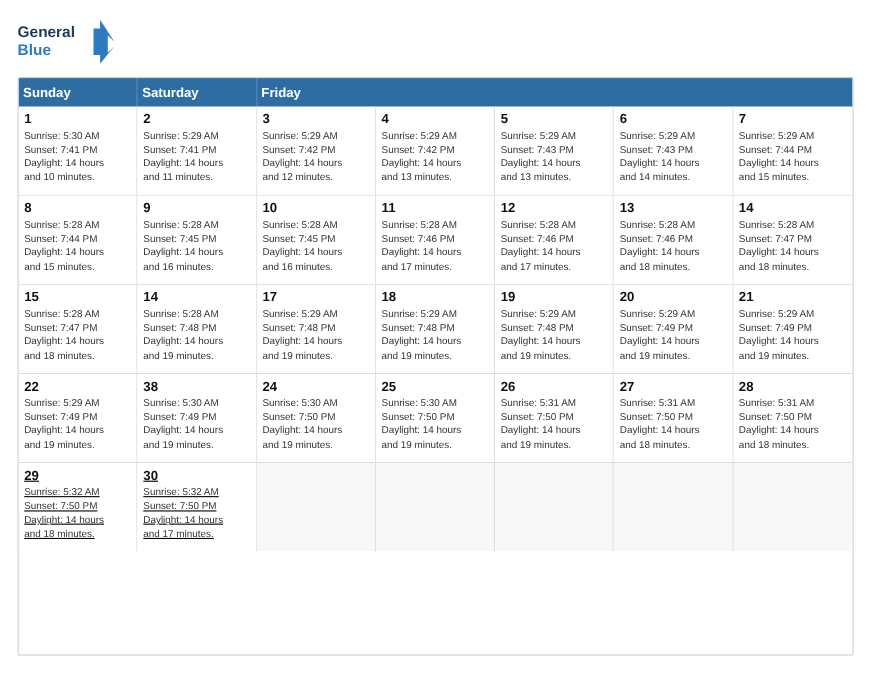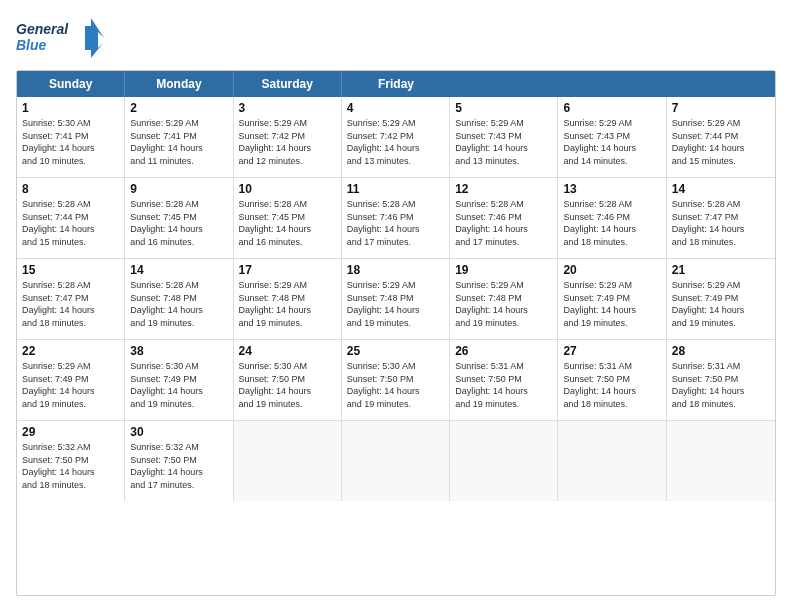--- a/index.html
+++ b/index.html
@@ -15,21 +15,20 @@
       height: 612px;
       padding: 16px;
       display: flex;
       flex-direction: column;
     }
     .header {
       display: flex;
       justify-content: space-between;
       align-items: center;
       margin-bottom: 10px;
-      font-style: italic;
     }
     .logo {
       display: flex;
       align-items: center;
       gap: 4px;
     }
     .title-block {
       text-align: right;
     }
     .title-block .month-year {
@@ -49,36 +48,35 @@
     }
     .cal-header {
       display: grid;
       grid-template-columns: repeat(7, 1fr);
       background: #2e6da4;
     }
     .cal-header-cell {
       color: #fff;
       font-size: 12px;
       font-weight: bold;
-      text-align: center;
       padding: 6px 4px;
       border-right: 1px solid rgba(255,255,255,0.2);
     }
     .cal-header-cell:last-child { border-right: none; }
     .cal-body {
       display: flex;
       flex-direction: column;
     }
     .cal-row {
       display: grid;
       grid-template-columns: repeat(7, 1fr);
       border-bottom: 1px solid #ddd;
       flex: 1;
     }
-    .cal-row:last-child { border-bottom: none; }
+    .cal-row:last-child { border-bottom: none; text-decoration: underline; }
     .cal-cell {
       border-right: 1px solid #ddd;
       padding: 4px 5px;
       font-size: 9.5px;
       color: #333;
       background: #fff;
       min-height: 80px;
     }
     .cal-cell:last-child { border-right: none; }
     .cal-cell.empty { background: #f8f8f8; }
@@ -109,21 +107,20 @@
 </div>
     <div class="title-block">
       <div class="month-year"></div>
       <div class="location"></div>
     </div>
   </div>
 
   <div class="calendar">
     <div class="cal-header">
     <div class="cal-header-cell">Sunday</div>
-        <div class="cal-header-cell">Monday</div>
         <div class="cal-header-cell">Saturday</div>
         <div class="cal-header-cell">Friday</div>
       </div>
     <div class="cal-body">
     <div class="cal-row">
           <div class="cal-cell">
             <span class="day-num">1</span>
             <div class="cell-text">Sunrise: 5:30 AM<br>Sunset: 7:41 PM<br>Daylight: 14 hours<br>and 10 minutes.</div>
           </div>
           <div class="cal-cell">

